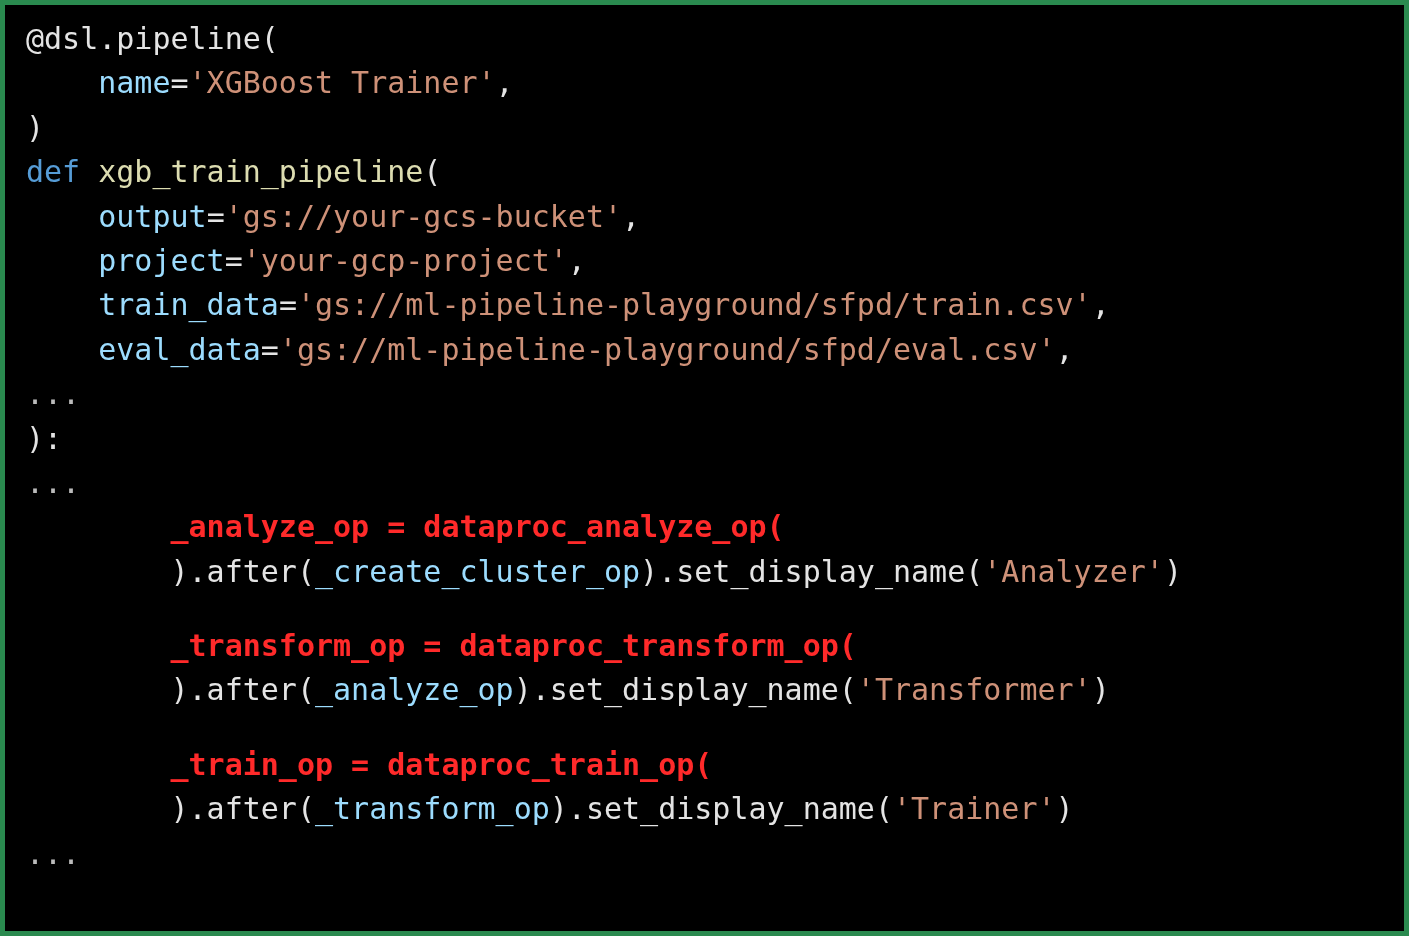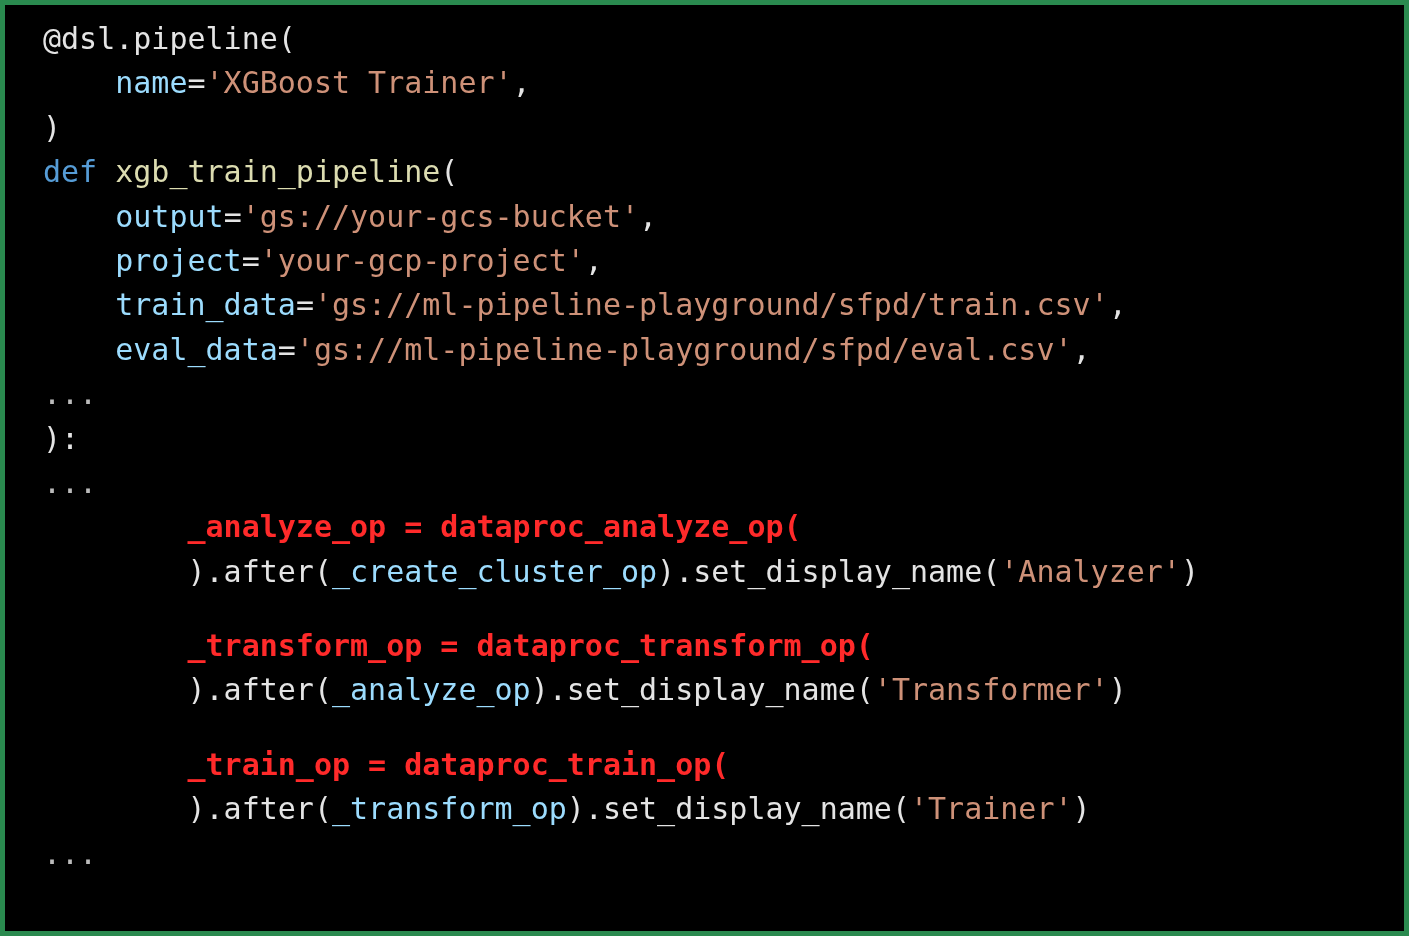--- a/index.html
+++ b/index.html
@@ -10,21 +10,21 @@
     background: #2a7a4a;
     overflow: hidden;
   }
   .code-block {
     box-sizing: border-box;
     margin: 0;
     width: 1409px;
     height: 936px;
     background: #000000;
     border: 5px solid #2a8a4f;
-    padding: 12px 20px 12px 38px;
+    padding: 12px 20px 12px 21px;
     font-family: "Consolas", "Menlo", "DejaVu Sans Mono", monospace;
     font-size: 30px;
     line-height: 1.48;
     color: #dddddd;
     white-space: pre;
   }
   .tok-default  { color: #e4e4e4; }
   .tok-param    { color: #9cdcfe; }
   .tok-string   { color: #ce9178; }
   .tok-keyword  { color: #569cd6; }

